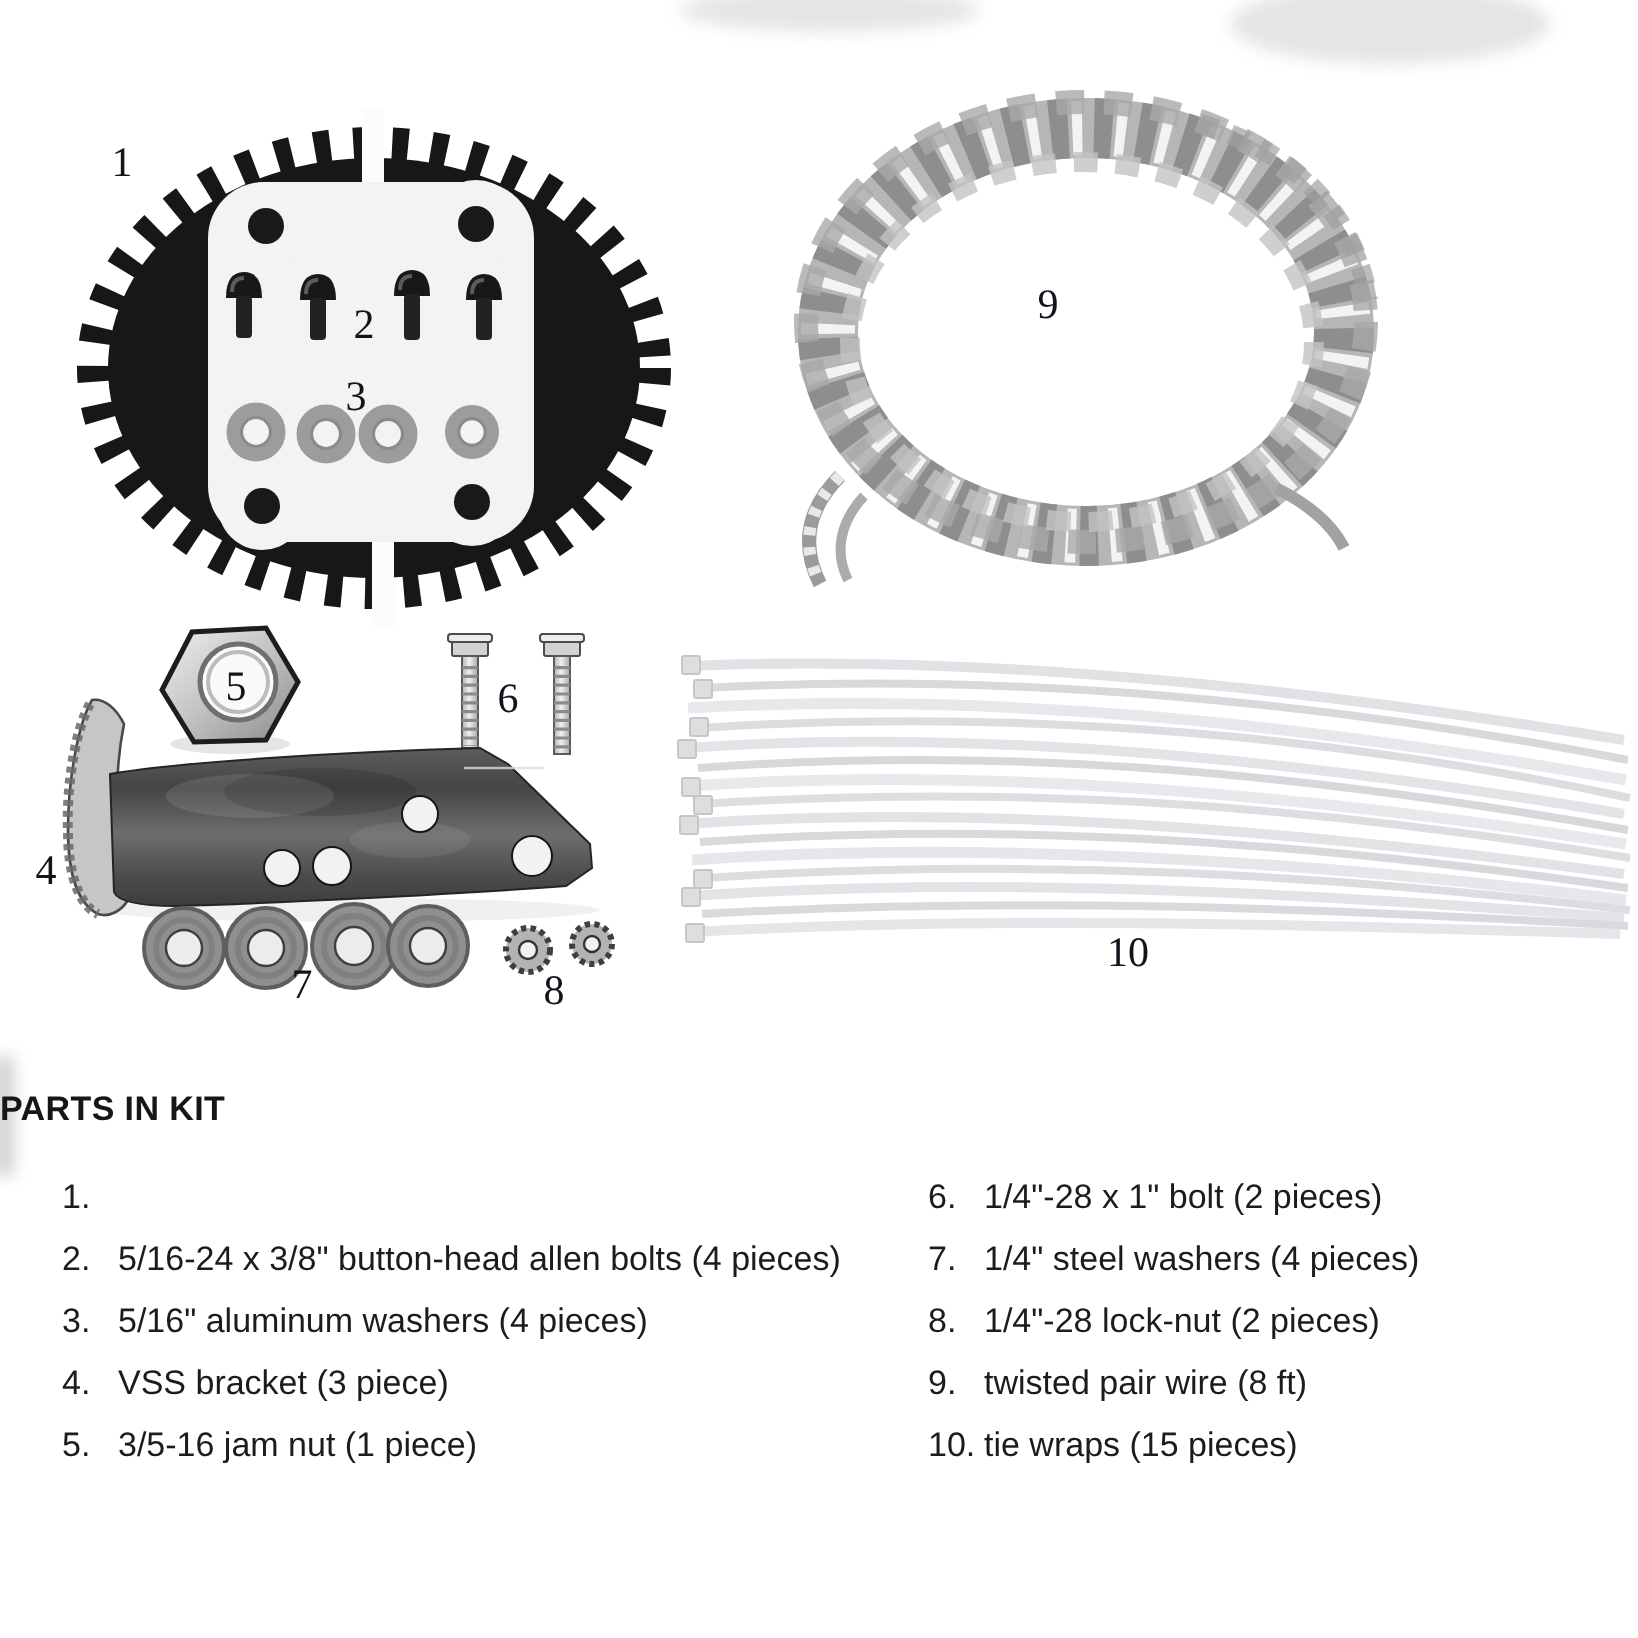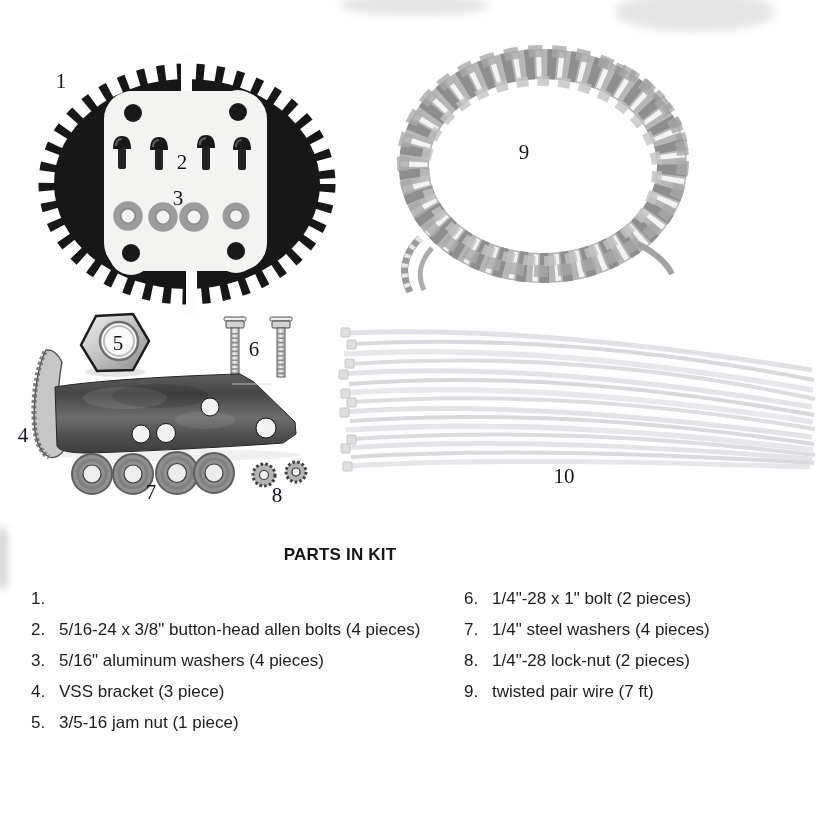--- a/index.html
+++ b/index.html
@@ -4,21 +4,21 @@
 <style>
   html,body{margin:0;padding:0;background:#fff;}
   .page{position:relative;width:819px;height:819px;background:#ffffff;overflow:hidden;
         font-family:"Liberation Sans",sans-serif;color:#1c1c1c;}
   .figure-svg{position:absolute;left:0;top:0;}
   .callout{font-family:"Liberation Serif",serif;font-size:21px;fill:#13131d;}
   .smudge{position:absolute;border-radius:50%;filter:blur(4px);pointer-events:none;}
   .smudge.s1{left:340px;top:-6px;width:150px;height:22px;background:rgba(160,160,160,.28);}
   .smudge.s2{left:615px;top:-8px;width:160px;height:40px;background:rgba(150,150,150,.25);}
   .smudge.s3{left:-3px;top:528px;width:10px;height:60px;background:rgba(120,120,120,.35);border-radius:3px;}
-  .kit-title{position:absolute;left:0;top:545px;width:680px;text-align:center;
+  .kit-title{position:absolute;left:0;top:545px;width:680px;
              font-size:17px;font-weight:bold;letter-spacing:.2px;color:#161616;}
   .col{position:absolute;top:583px;}
   .col-left{left:31px;}
   .col-right{left:464px;}
   .row{display:flex;line-height:31px;font-size:17px;white-space:nowrap;}
   .row .num{min-width:28px;}
   .row .txt{}
 </style>
 </head>
 <body>
@@ -246,17 +246,21 @@
     <div class="row">
       <span class="num">7.</span>
       <span class="txt">1/4" steel washers (4 pieces)</span>
     </div>
     <div class="row">
       <span class="num">8.</span>
       <span class="txt">1/4"-28 lock-nut (2 pieces)</span>
     </div>
     <div class="row">
       <span class="num">9.</span>
-      <span class="txt">twisted pair wire (7 ft)</span>
+      <span class="txt">twisted pair wire (8 ft)</span>
+    </div>
+    <div class="row">
+      <span class="num">10.</span>
+      <span class="txt">tie wraps (15 pieces)</span>
     </div>
   </div>
 
 </div>
 
 </body></html>

